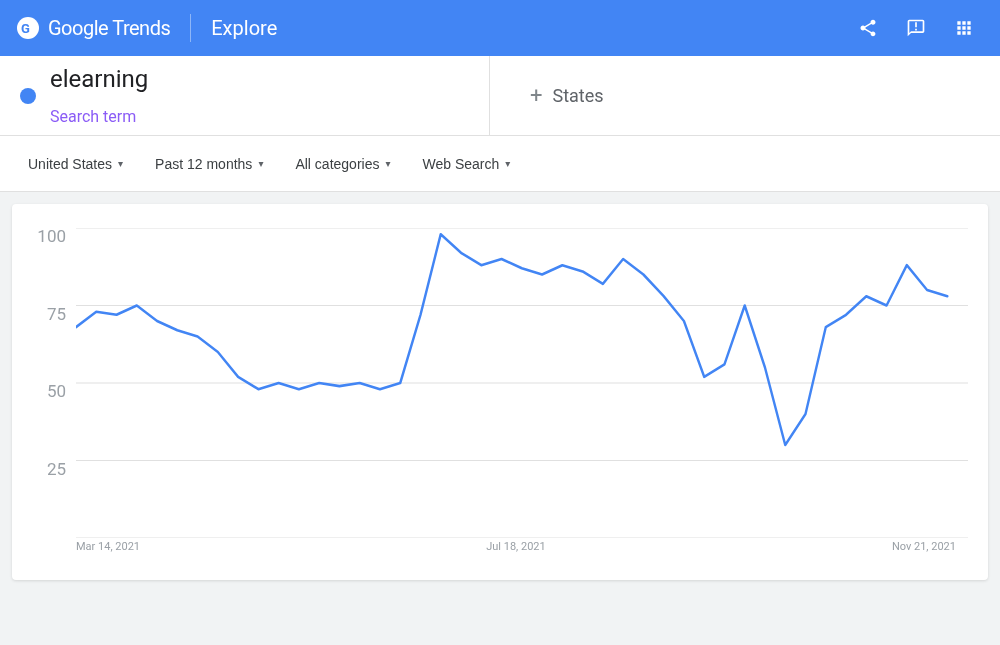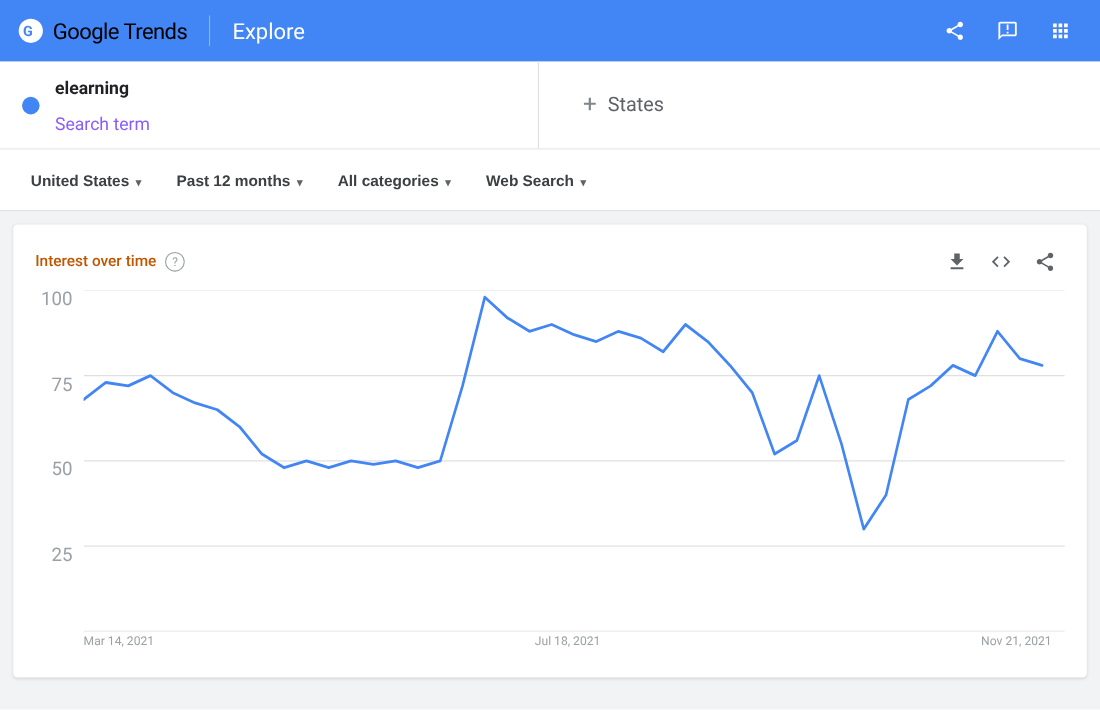--- a/index.html
+++ b/index.html
@@ -13,21 +13,21 @@
       align-items: center;
       padding: 0 16px;
       gap: 16px;
     }
     .header-logo {
       display: flex;
       align-items: center;
       gap: 8px;
     }
     .logo-text {
-      color: #000000;
+      color: #ffffff;
       font-size: 20px;
       font-weight: 400;
       letter-spacing: -0.5px;
     }
     .header-divider {
       width: 1px;
       height: 28px;
       background: rgba(255,255,255,0.4);
       margin: 0 4px;
     }
@@ -73,23 +73,23 @@
     }
     .search-dot {
       width: 16px;
       height: 16px;
       border-radius: 50%;
       background: #4285f4;
       flex-shrink: 0;
     }
     .search-term-info {}
     .search-term-name {
-      font-size: 16px;
+      font-size: 24px;
       color: #202124;
-      font-weight: 700;
+      font-weight: 400;
     }
     .search-term-label {
       font-size: 16px;
       color: #8b5cf6;
       margin-top: 14px;
     }
     .compare-box {
       flex: 1;
       display: flex;
       align-items: center;
@@ -109,30 +109,29 @@
       background: white;
       height: 56px;
       display: flex;
       align-items: center;
       padding: 0 16px;
       gap: 8px;
       border-bottom: 1px solid #e0e0e0;
     }
     .filter-btn {
       display: flex;
-      align-items: flex-end;
+      align-items: center;
       gap: 6px;
       padding: 6px 12px;
       border: none;
       background: transparent;
       cursor: pointer;
       color: #3c4043;
       font-size: 14px;
       border-radius: 4px;
-      font-weight: bold;
     }
     .filter-chevron {
       font-size: 10px;
       color: #5f6368;
     }
 
     
     .chart-section {
       background: white;
       margin: 12px;
@@ -291,43 +290,20 @@
     <span>All categories</span>
     <span class="filter-chevron">▾</span>
   </button>
   <button class="filter-btn">
     <span>Web Search</span>
     <span class="filter-chevron">▾</span>
   </button>
 </div>
 
 <div class="chart-section">
-  <div class="chart-header">
-    <div class="chart-title-row">
-      <span class="chart-title">Interest over time</span>
-      <div class="chart-help">?</div>
-    </div>
-    <div class="chart-actions">
-      <button class="chart-action-btn" title="Download">
-        <svg width="20" height="20" viewBox="0 0 24 24">
-          <path d="M19 9h-4V3H9v6H5l7 7 7-7zM5 18v2h14v-2H5z"></path>
-        </svg>
-      </button>
-      <button class="chart-action-btn" title="Embed">
-        <svg width="20" height="20" viewBox="0 0 24 24">
-          <path d="M9.4 16.6L4.8 12l4.6-4.6L8 6l-6 6 6 6 1.4-1.4zm5.2 0l4.6-4.6-4.6-4.6L16 6l6 6-6 6-1.4-1.4z"></path>
-        </svg>
-      </button>
-      <button class="chart-action-btn" title="Share">
-        <svg width="20" height="20" viewBox="0 0 24 24">
-          <path d="M18 16.08c-.76 0-1.44.3-1.96.77L8.91 12.7c.05-.23.09-.46.09-.7s-.04-.47-.09-.7l7.05-4.11c.54.5 1.25.81 2.04.81 1.66 0 3-1.34 3-3s-1.34-3-3-3-3 1.34-3 3c0 .24.04.47.09.7L8.04 9.81C7.5 9.31 6.79 9 6 9c-1.66 0-3 1.34-3 3s1.34 3 3 3c.79 0 1.5-.31 2.04-.81l7.12 4.16c-.05.21-.08.43-.08.65 0 1.61 1.31 2.92 2.92 2.92 1.61 0 2.92-1.31 2.92-2.92s-1.31-2.92-2.92-2.92z"></path>
-        </svg>
-      </button>
-    </div>
-  </div>
   <div class="chart-container">
 
     <div class="chart-y-labels">
       <div class="chart-y-label"></div>
       <div class="chart-y-label">25</div>
       <div class="chart-y-label">50</div>
       <div class="chart-y-label">75</div>
       <div class="chart-y-label">100</div>
     </div>
 

